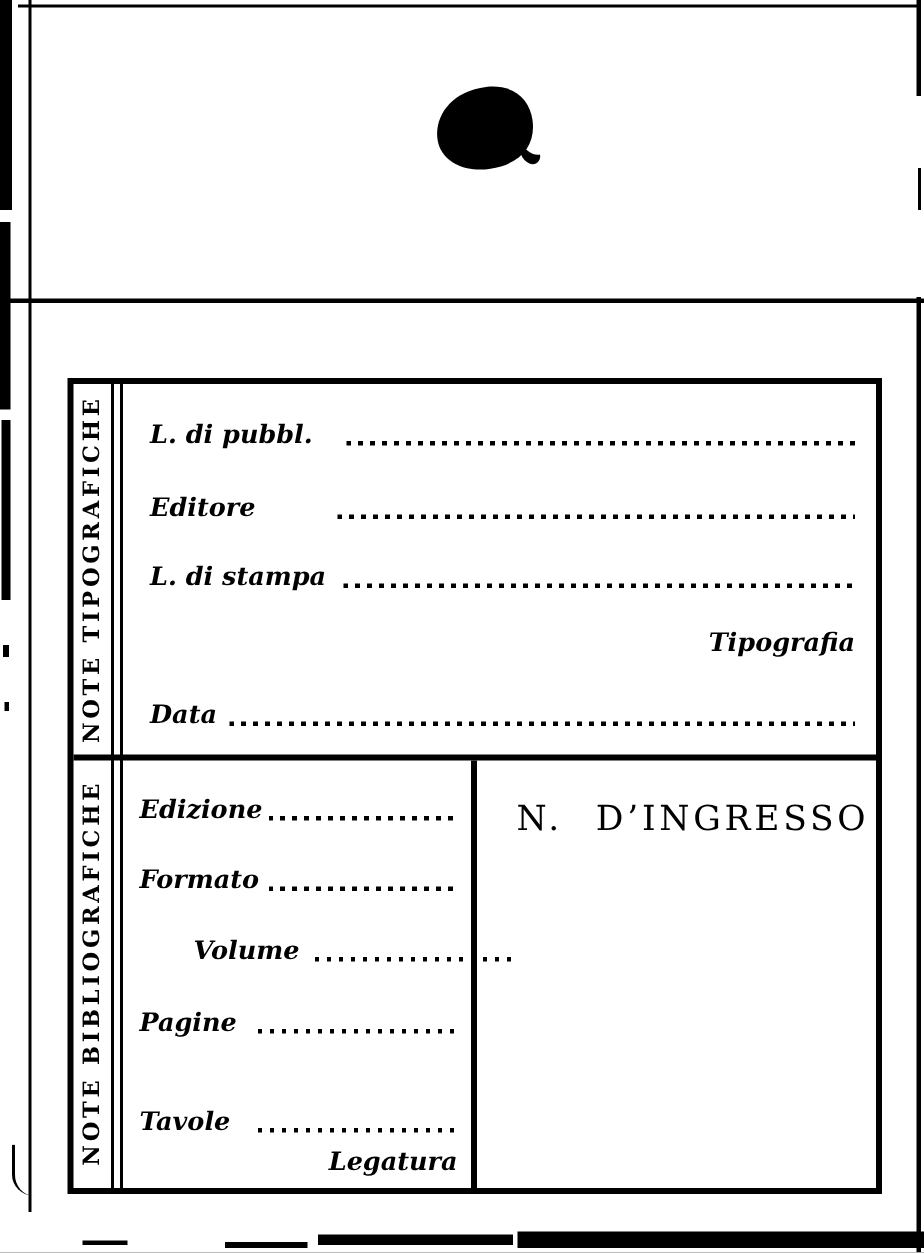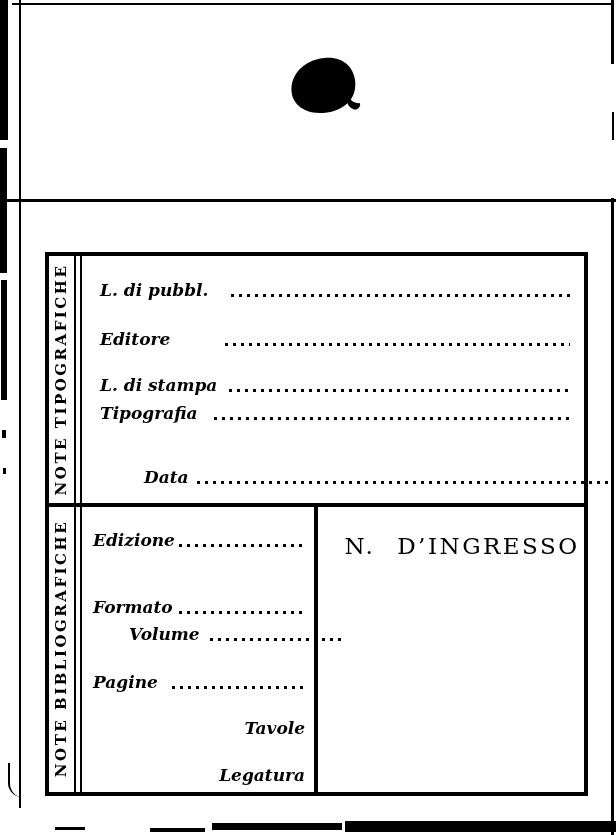--- a/index.html
+++ b/index.html
@@ -57,28 +57,28 @@
     font-style:italic;font-weight:bold;font-size:17px;line-height:20px;white-space:nowrap;
   }
   .dots{
     flex:1;height:3px;margin-bottom:3px;
     background:repeating-linear-gradient(90deg,#000 0 3px,transparent 3px 8px);
   }
   .row-t{left:51px;width:470px;}
   .row-t0{top:22px;}  .row-t0 .dots{margin-left:23px;}
   .row-t1{top:71px;}  .row-t1 .dots{margin-left:55px;}
   .row-t2{top:117px;} .row-t2 .dots{margin-left:12px;}
-  .row-t3{top:145px;} .row-t3 .dots{margin-left:16px;}
-  .row-t4{top:209px;margin-left:44px;} .row-t4 .dots{margin-left:8px;}
+  .row-t3{top:163px;flex-direction:column;} .row-t3 .dots{margin-left:16px;}
+  .row-t4{top:209px;} .row-t4 .dots{margin-left:8px;}
   .row-b{left:44px;width:212px;}
   .row-b0{top:272px;} .row-b0 .dots{margin-left:4px;}
-  .row-b1{top:319px;margin-top:20px;} .row-b1 .dots{margin-left:6px;}
+  .row-b1{top:319px;} .row-b1 .dots{margin-left:6px;}
   .row-b2{top:366px;margin-left:36px;} .row-b2 .dots{margin-left:10px;}
   .row-b3{top:414px;} .row-b3 .dots{margin-left:14px;}
-  .row-b4{top:462px;flex-direction:column;} .row-b4 .dots{margin-left:18px;}
+  .row-b4{top:480px;} .row-b4 .dots{margin-left:18px;}
   .row-b5{top:509px;flex-direction:column;} .row-b5 .dots{margin-left:5px;}
 
   .ingresso-panel{
     position:absolute;left:280px;top:251px;width:266px;height:341px;
     display:flex;justify-content:center;align-items:flex-start;padding-top:26px;
     box-sizing:border-box;
   }
   .ingresso-title{
     font-size:23px;letter-spacing:2.5px;word-spacing:12px;white-space:nowrap;
   }

